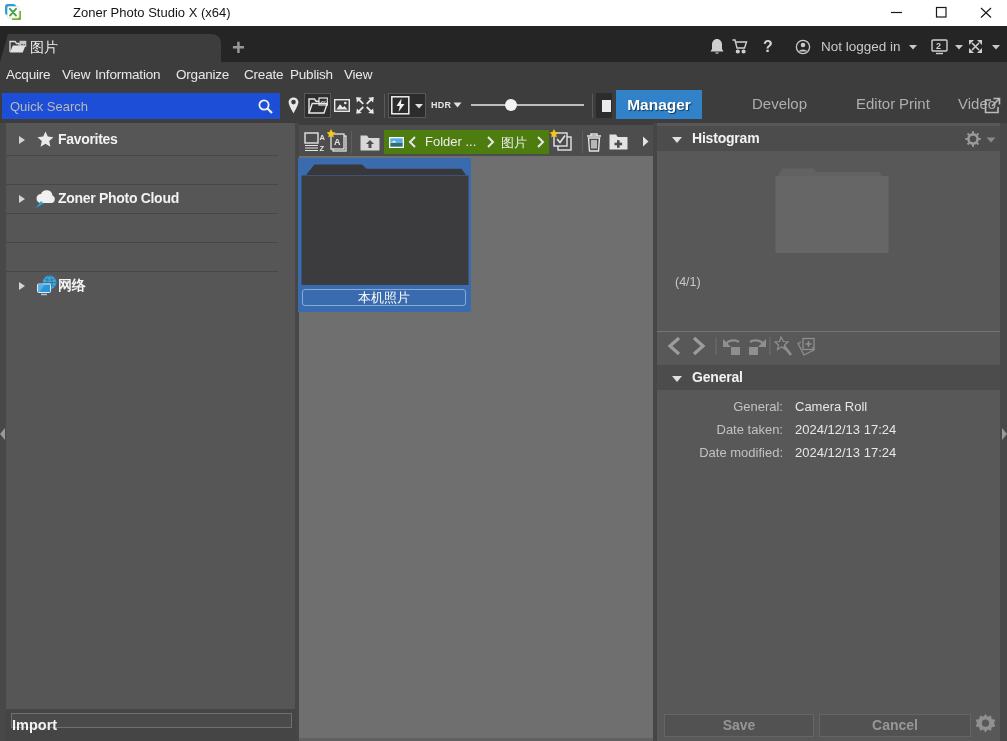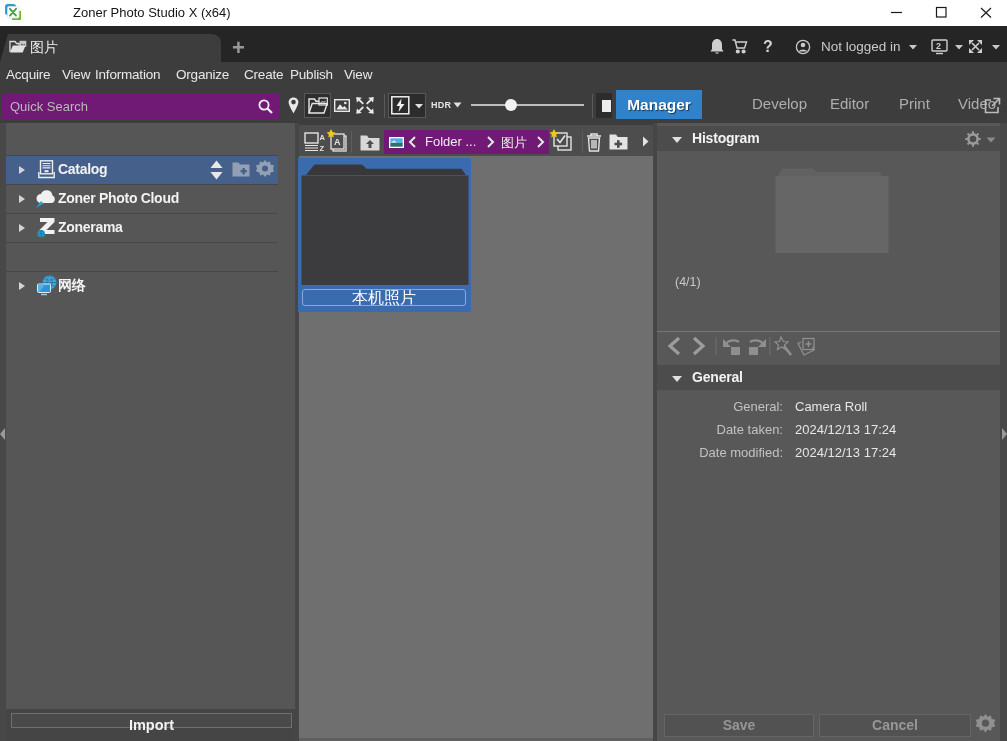--- a/index.html
+++ b/index.html
@@ -13,21 +13,21 @@
 #tabbar { left:0; top:26px; width:1007px; height:36px; background:#252525; }
 #tab-label { left:30px; top:13px; font-size:14px; color:#ededed; }
 #tab-plus { left:232px; top:9px; font-size:22px; font-weight:bold; color:#989898; }
 .tbicon { color:#cfcfcf; }
 #notlogged { left:821px; top:13px; font-size:13.5px; color:#c9c9c9; }
 
 #menubar { left:0; top:62px; width:1007px; height:26px; background:#3d3d3d; }
 .menu-item { position:absolute; top:5px; font-size:13.5px; color:#e8e8e8; letter-spacing:-0.2px; }
 
 #toolbar { left:0; top:88px; width:1007px; height:35px; background:#3d3d3d; }
-#search { left:2px; top:5px; width:278px; height:26px; background:#701a75; }
+#search { left:2px; top:5px; width:278px; height:26px; background:#1d4ed8; }
 #search span { position:absolute; left:8px; top:6px; font-size:13px; color:#b9b9b9; }
 .tool-sep { position:absolute; top:6px; width:1px; height:24px; background:#5a5a5a; }
 #mgr { left:616px; top:2px; width:86px; height:29px; background:#3182c8; color:#ffffff; font-weight:bold; font-size:15.5px; text-align:center; line-height:29px; text-shadow:1px 1px 1px rgba(10,40,70,0.8); }
 .modetab { position:absolute; top:7px; font-size:15px; color:#aeaeae;margin-left:36px; }
 
 #content { left:0; top:123px; width:1007px; height:618px; background:#565656; }
 
 #sidebar { left:0; top:0; width:295px; height:618px; background:#565656; }
 .srow { position:absolute; left:6px; width:272px; height:28px; }
 .srow .caret { position:absolute; left:13px; top:10px; width:0; height:0; border-left:6px solid #d5d5d5; border-top:4.5px solid transparent; border-bottom:4.5px solid transparent; }
@@ -36,29 +36,29 @@
 #row-catalog { background:#46608c; }
 
 #lstrip { left:0; top:0; width:6px; height:618px; background:#484848; }
 #rstrip { left:1000px; top:0; width:7px; height:618px; background:#484848; }
 #split-l { left:295px; top:0; width:4px; height:618px; background:#464646; }
 #split-r { left:653px; top:0; width:4px; height:618px; background:#464646; }
 .edgetri-l { left:0px; top:305px; width:0; height:0; border-right:5px solid #9a9a9a; border-top:6.5px solid transparent; border-bottom:6.5px solid transparent; }
 .edgetri-r { left:1002px; top:305px; width:0; height:0; border-left:5px solid #9a9a9a; border-top:6.5px solid transparent; border-bottom:6.5px solid transparent; }
 
 #import-strip { left:0; top:586px; width:295px; height:32px; background:#454545; }
-#import-btn { position:absolute; left:11px; top:4px; width:281px; height:15px; background:#4a4a4a; border:1px solid #6f6f6f; color:#f2f2f2; font-weight:bold; font-size:14.5px; text-align:center; line-height:23px; }
+#import-btn { position:absolute; left:11px; top:4px; width:281px; height:15px; background:#4a4a4a; border:1px solid #6f6f6f; color:#f2f2f2; font-weight:bold; font-size:14.5px; text-align:left; line-height:23px; }
 
 #mid { left:299px; top:0; width:354px; height:618px; background:#6f6f6f; }
 #midbar { position:absolute; left:0; top:0; width:354px; height:33px; background:#4d4d4d; border-top:2px solid #3e3e3e; }
-#crumb { position:absolute; left:85px; top:5px; width:165px; height:24px; background:#701a75; }
+#crumb { position:absolute; left:85px; top:5px; width:165px; height:24px; background:#4d7c0f; }
 #crumb .ctext { position:absolute; top:4px; font-size:13px; color:#ececec; }
 
 #thumbsel { position:absolute; left:-1px; top:35px; width:173px; height:154px; background:#3a6bae; }
-#thumb-label { position:absolute; left:4px; top:131px; width:164px; height:17px; border:1px solid #84abd9; border-radius:3px; color:#fff; font-size:16px; text-align:center; line-height:16px; }
+#thumb-label { position:absolute; left:4px; top:131px; width:164px; height:17px; border:1px solid #84abd9; border-radius:3px; color:#fff; font-size:13px; text-align:center; line-height:16px; }
 
 #rpanel { left:657px; top:0; width:343px; height:618px; background:#585858; }
 .phead { position:absolute; left:0; width:343px; height:25px; background:#4c4c4c; }
 .phead .tri { position:absolute; left:15px; top:11px; width:0; height:0; border-top:6px solid #e0e0e0; border-left:5px solid transparent; border-right:5px solid transparent; }
 .phead .ht { position:absolute; left:35px; top:4px; font-size:14px; font-weight:bold; color:#f2f2f2; letter-spacing:-0.2px; }
 .drow { position:absolute; width:343px; height:23px; font-size:13px; }
 .drow .lab { position:absolute; left:0; width:126px; text-align:right; color:#c2c2c2; }
 .drow .val { position:absolute; left:138px; color:#e6e6e6; }
 #btn-save, #btn-cancel { position:absolute; top:591px; height:23px; background:#525252; border:1px solid #656565; color:#979797; font-weight:bold; font-size:14px; text-align:center; line-height:21px; }
 #btn-save { left:7px; width:150px; }
@@ -196,77 +196,52 @@
 
   <div class="abs" style="left:471px;top:104px;width:113px;height:1.5px;background:#bdbdbd;top:16px"></div>
   <div class="abs" style="left:505px;top:11px;width:12px;height:12px;border-radius:50%;background:#f2f2f2"></div>
   <div class="tool-sep" style="left:592px"></div>
 
   <div class="abs" style="left:596px;top:5px;width:16px;height:25px;background:#2c2c2c"></div>
   <div class="abs" style="left:602px;top:12px;width:9px;height:12px;background:#ececec"></div>
 
   <div class="abs" id="mgr">Manager</div>
   <div class="modetab" style="left:716px">Develop</div>
-  <div class="modetab" style="left:794px">Editor</div>
+  <div class="modetab" style="left:820px">Editor</div>
   <div class="modetab" style="left:863px">Print</div>
   <div class="modetab" style="left:922px">Video</div>
   <svg class="abs" style="left:984px;top:9px" width="17" height="17" viewBox="0 0 17 17">
     <path d="M7 3 L1.5 3 L1.5 15.5 L14 15.5 L14 10" fill="none" stroke="#bcbcbc" stroke-width="1.6"></path>
     <path d="M9.5 1.5 L15.5 1.5 L15.5 7.5" fill="none" stroke="#bcbcbc" stroke-width="1.6"></path>
     <path d="M15 2 L8 9" stroke="#bcbcbc" stroke-width="1.6"></path>
   </svg>
 </div>
 
 <div class="abs" id="content">
   <div class="abs" id="sidebar"></div>
 
+  <div class="srow" style="top:3px">
+    <div class="caret"></div>
+    <svg class="abs" style="left:31px;top:5px" width="17" height="17" viewBox="0 0 17 17">
+      <path d="M8.5 0.5 L10.8 5.6 L16.5 6.2 L12.2 10 L13.4 15.7 L8.5 12.8 L3.6 15.7 L4.8 10 L0.5 6.2 L6.2 5.6 Z" fill="#e9e9e9"></path>
+    </svg>
+    <div class="label">Favorites</div>
+  </div>
   <div class="ssep" style="top:31.5px"></div>
-  <div class="srow" id="row-catalog" style="top:32.5px">
-    <div class="caret"></div>
-    <svg class="abs" style="left:32px;top:4px" width="17" height="19" viewBox="0 0 17 19">
-      <rect x="2.5" y="0.8" width="12" height="13" fill="none" stroke="#eeeeee" stroke-width="1.4"></rect>
-      <path d="M4.5 3.5 H12.5 M4.5 5.7 H12.5 M4.5 7.9 H12.5" stroke="#eeeeee" stroke-width="1.1"></path>
-      <path d="M0.8 12 L0.8 17.5 L16.2 17.5 L16.2 12" fill="none" stroke="#eeeeee" stroke-width="1.4"></path>
-      <rect x="6.5" y="10.2" width="4" height="2" fill="#eeeeee"></rect>
-    </svg>
-    <div class="label">Catalog</div>
-    <svg class="abs" style="left:203px;top:4px" width="15" height="20" viewBox="0 0 15 20">
-      <path d="M7.5 0.5 L13.5 8 L1.5 8 Z" fill="#e8e8e8"></path>
-      <path d="M7.5 19.5 L13.5 12 L1.5 12 Z" fill="#e8e8e8"></path>
-    </svg>
-    <svg class="abs" style="left:226px;top:6px" width="18" height="15" viewBox="0 0 18 15">
-      <path d="M0.5 14.5 L0.5 0.5 L6.5 0.5 L8 2.5 L17.5 2.5 L17.5 14.5 Z" fill="#92a0b5"></path>
-      <rect x="10.5" y="6" width="2.4" height="6.4" fill="#46608c"></rect>
-      <rect x="8.5" y="8" width="6.4" height="2.4" fill="#46608c"></rect>
-    </svg>
-    <svg class="abs" style="left:250px;top:4px" width="18" height="18" viewBox="0 0 18 18">
-      <path d="M9 0 L11 2.5 L14 1.5 L14.7 4.7 L18 5.3 L17 8.4 L18 11.5 L14.7 12.3 L14 15.5 L11 14.5 L9 17 L7 14.5 L4 15.5 L3.3 12.3 L0 11.5 L1 8.4 L0 5.3 L3.3 4.7 L4 1.5 L7 2.5 Z" fill="#93a1b5"></path>
-      <circle cx="9" cy="8.5" r="3" fill="#46608c"></circle>
-    </svg>
-  </div>
   <div class="ssep" style="top:60.7px"></div>
   <div class="srow" style="top:61.7px">
     <div class="caret"></div>
     <svg class="abs" style="left:29px;top:4px" width="22" height="20" viewBox="0 0 22 20">
       <path d="M6 14 A4.5 4.5 0 0 1 6 5 A6 6 0 0 1 17.5 6.5 A4 4 0 0 1 17 14 Z" fill="#f0f0f0"></path>
       <path d="M1 19 L6 12 L8.5 14.5 Z" fill="#29a3d4"></path>
       <path d="M0.5 19.5 L2.5 18.8 L1.2 17.5 Z" fill="#1b7fae"></path>
     </svg>
     <div class="label">Zoner Photo Cloud</div>
   </div>
   <div class="ssep" style="top:89.9px"></div>
-  <div class="srow" style="top:90.9px">
-    <div class="caret"></div>
-    <svg class="abs" style="left:31px;top:3px" width="20" height="22" viewBox="0 0 20 22">
-      <path d="M3 1 L17.5 1 L17.5 5 L9.5 13 L17.5 13 L17.5 17 L2.5 17 L2.5 13 L10.5 5 L3 5 Z" fill="#f2f2f2"></path>
-      <circle cx="4.2" cy="16.8" r="3.8" fill="#2b9cc9"></circle>
-      <path d="M1.5 15 A3.8 3.8 0 0 1 7 15 M1.5 18.5 A3.8 3.8 0 0 0 7 18.5 M4.2 13 L4.2 20.6 M0.6 16.8 L7.8 16.8" stroke="#1a6f94" stroke-width="0.7" fill="none"></path>
-    </svg>
-    <div class="label">Zonerama</div>
-  </div>
   <div class="ssep" style="top:119.1px"></div>
   <div class="ssep" style="top:148.3px"></div>
   <div class="srow" style="top:149.3px">
     <div class="caret"></div>
     <svg class="abs" style="left:31px;top:3px" width="20" height="21" viewBox="0 0 20 21">
       <circle cx="12.5" cy="7.5" r="7" fill="#4aa7d8"></circle>
       <path d="M12.5 0.5 A7 7 0 0 0 12.5 14.5 M12.5 0.5 A7 7 0 0 1 12.5 14.5 M5.5 7.5 L19.5 7.5 M7 3.5 C10 5.5 15 5.5 18 3.5 M7 11.5 C10 9.5 15 9.5 18 11.5 M12.5 0.5 C9 3 9 12 12.5 14.5 M12.5 0.5 C16 3 16 12 12.5 14.5" stroke="#26719c" stroke-width="0.8" fill="none"></path>
       <rect x="0.5" y="9" width="13" height="8.5" rx="1" fill="#2b96dc" stroke="#e8e8e8" stroke-width="1"></rect>
       <path d="M1 9.5 L8 9.5 L2.5 17 L1 17 Z" fill="#55b1e8"></path>
       <path d="M4 19.5 L10 19.5" stroke="#9fc6de" stroke-width="1.5"></path>

